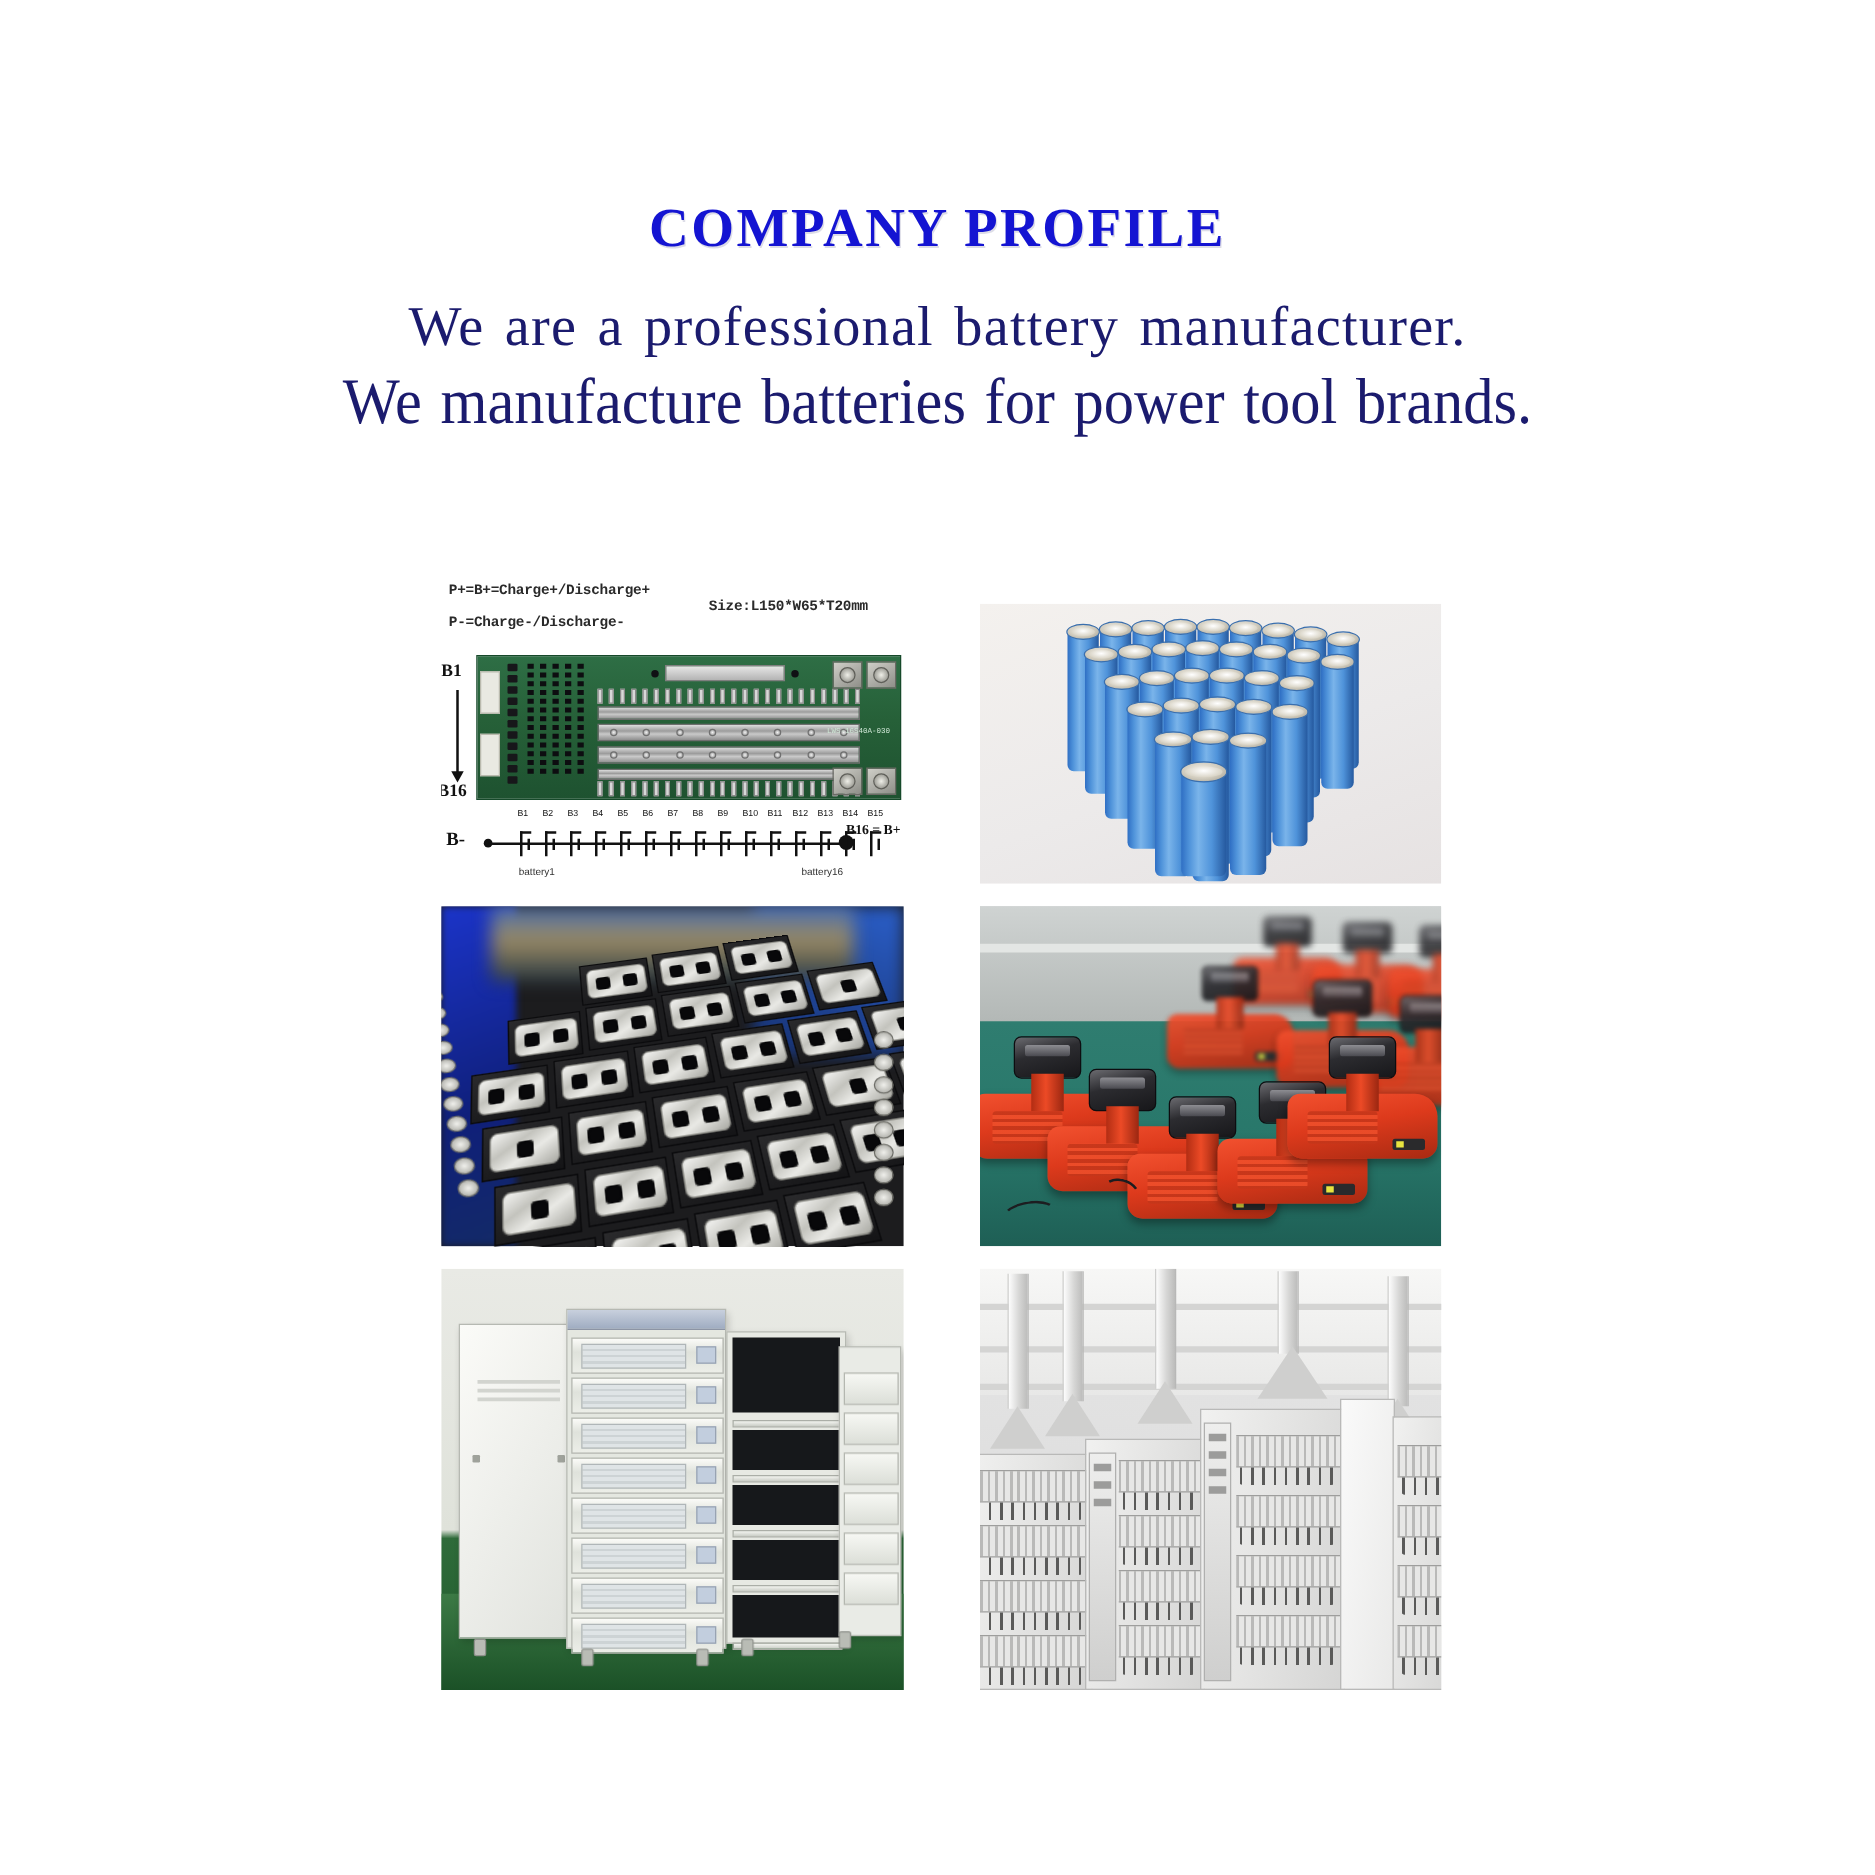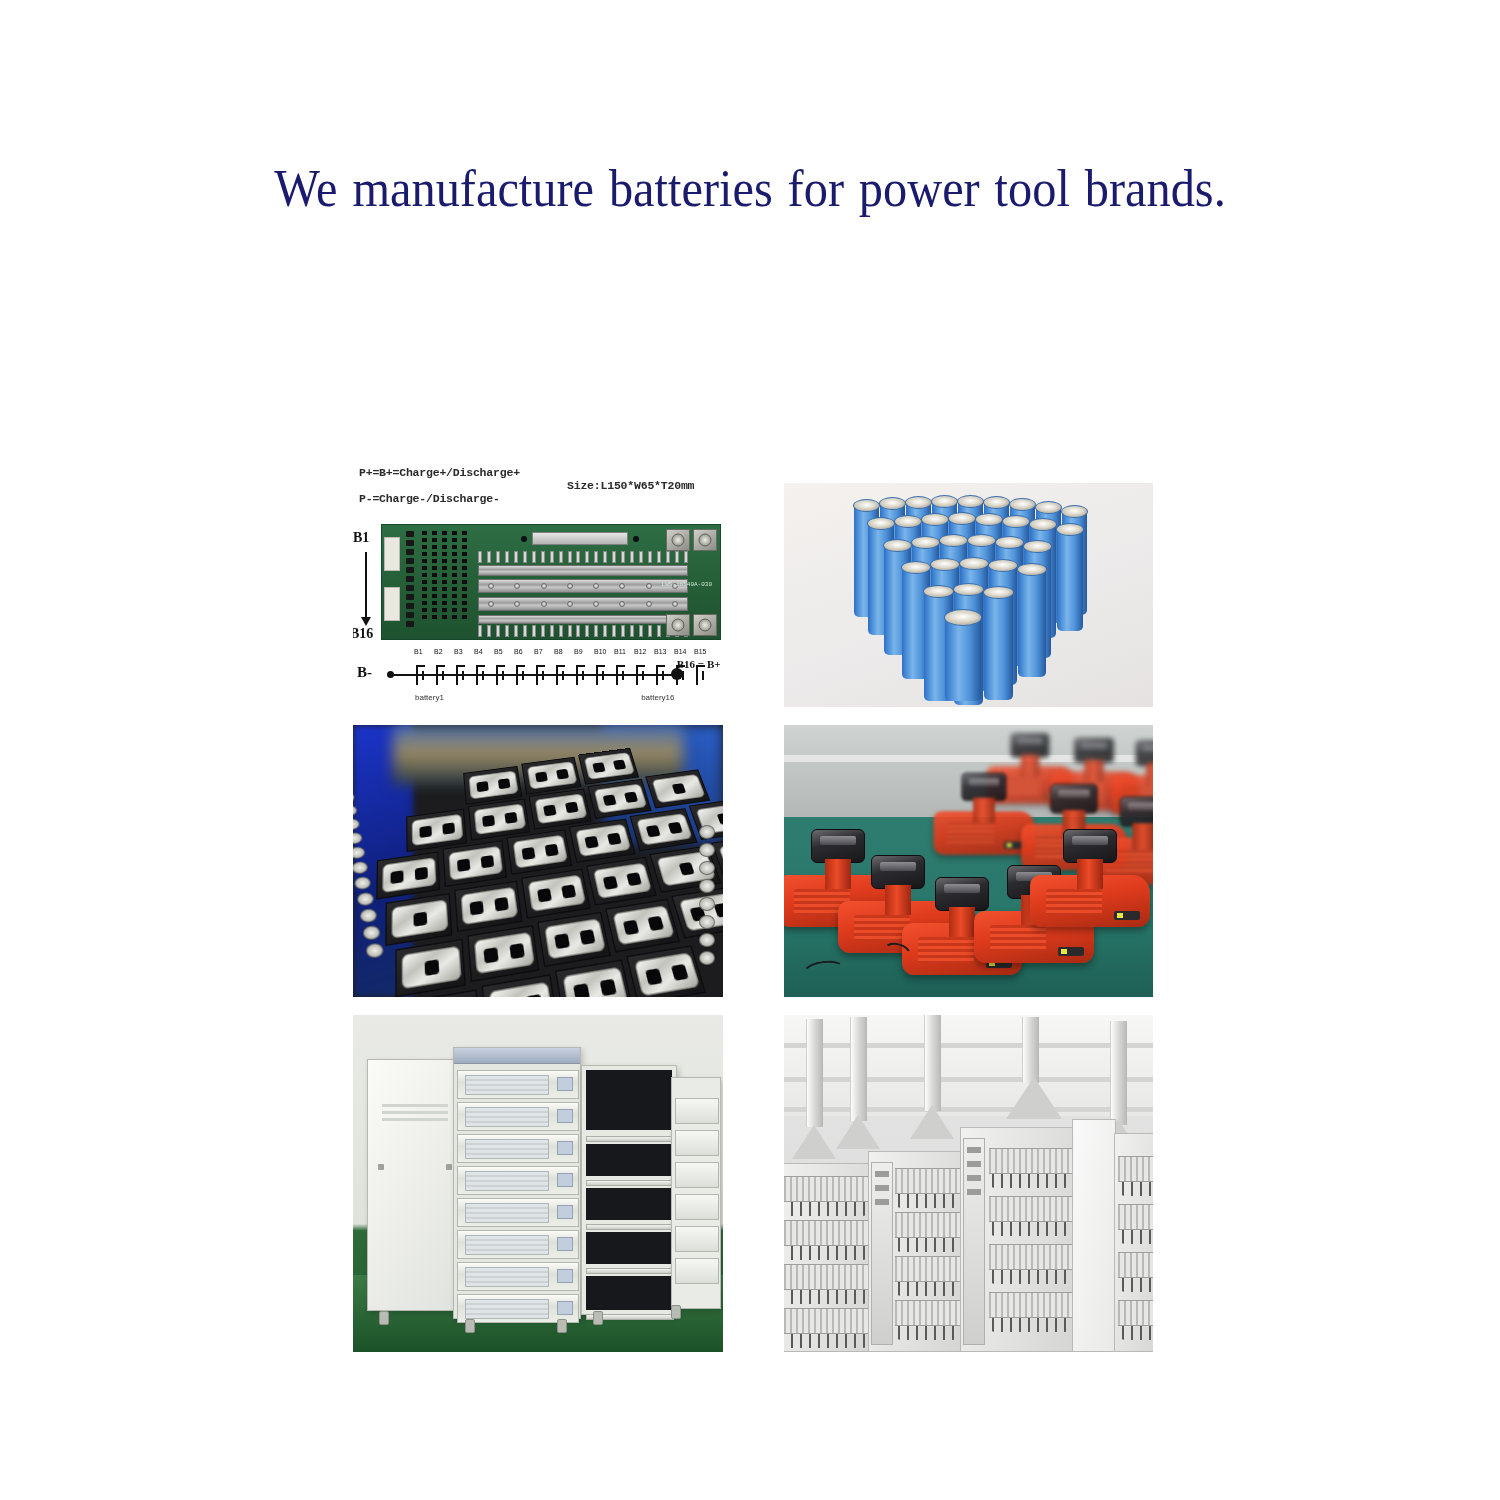--- a/index.html
+++ b/index.html
@@ -273,20 +273,22 @@
   .cab .panelstrip { position: absolute; width: 22px; top: 10px; bottom: 6px;
     background: linear-gradient(180deg,#eeeeed,#cfcfce); border: 1px solid #b0b0af; }
   .cab .panelstrip i { display:block; margin: 8px 3px; height: 6px; background:#9c9c9b; }
 </style>
 </head>
 <body>
 
 <div class="page">
 
   <div class="heading">
+    <h1 class="title">COMPANY PROFILE</h1>
+    <div class="tagline tag2">We are a professional battery manufacturer.</div>
     <div class="tagline tag3">We manufacture batteries for power tool brands.</div>
   </div>
 
   <div class="grid">
 
     <div class="row">
 
       <div class="cell c-pcb">
 
         <div class="pcb-labels">

